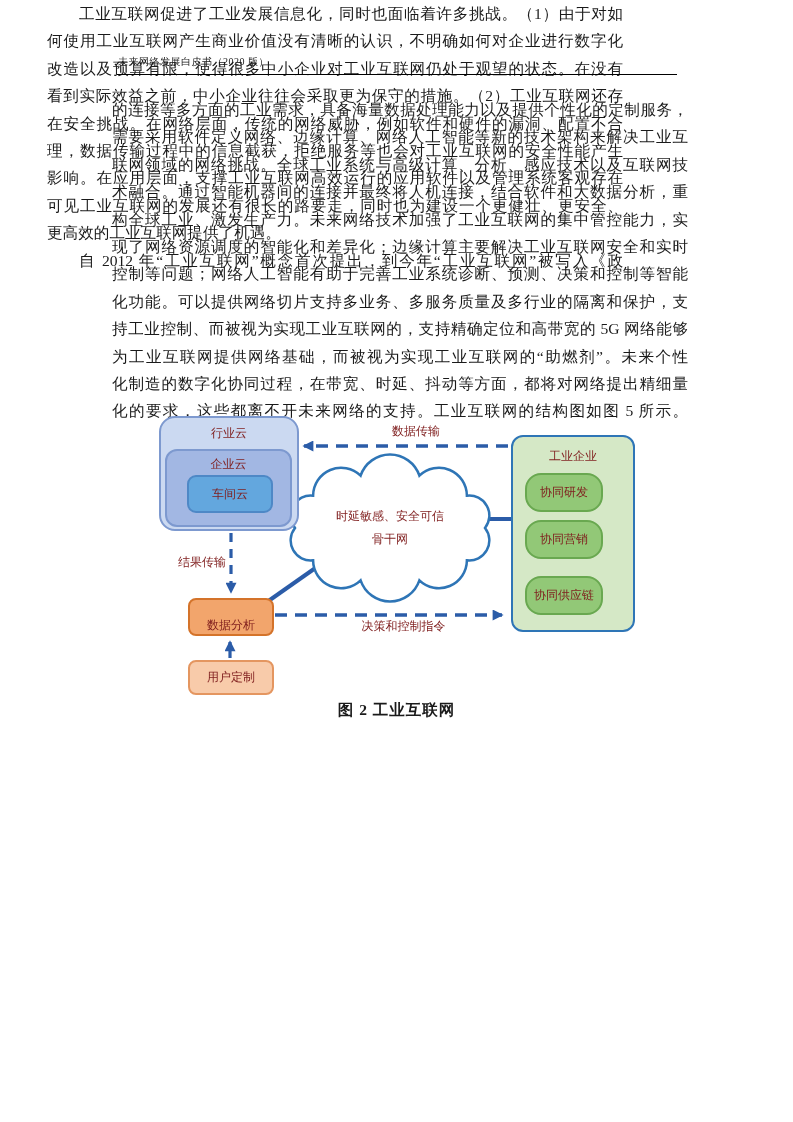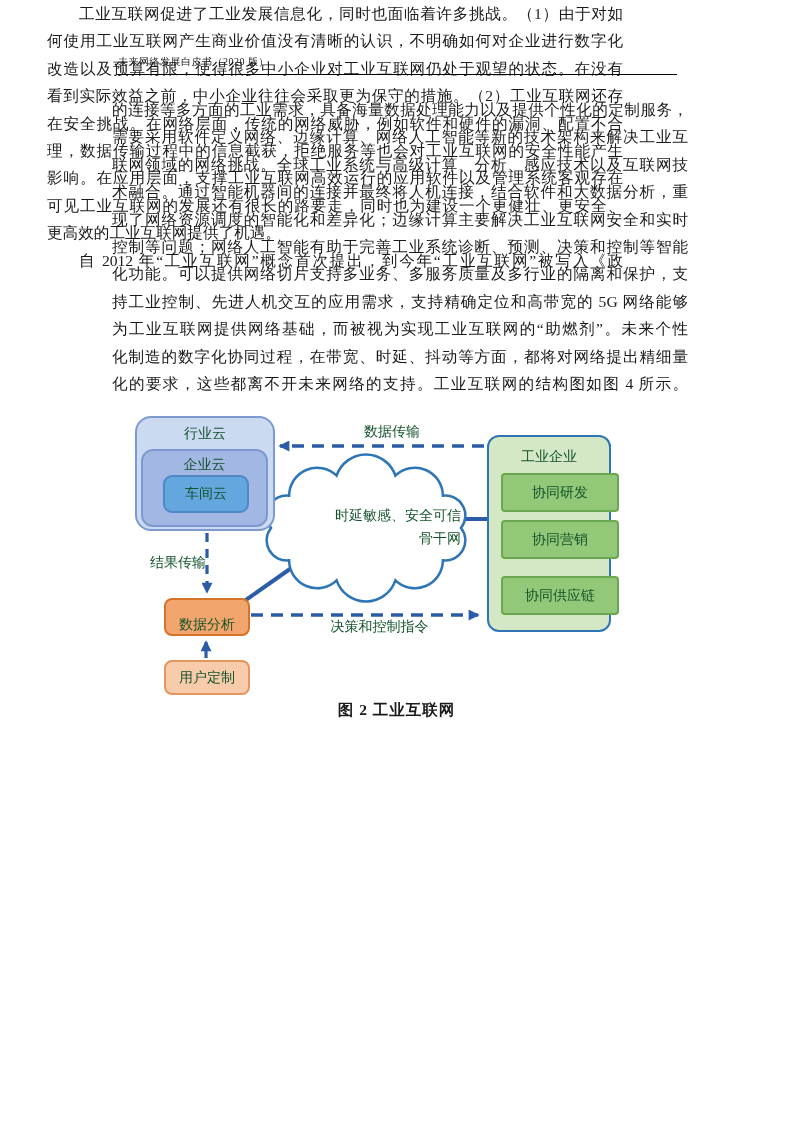--- a/index.html
+++ b/index.html
@@ -22,51 +22,51 @@
     position:absolute;left:112px;width:576px;
     font-size:15.6px;line-height:27.4px;
   }
   .para .line{text-align:justify;text-align-last:justify;white-space:nowrap;}
   .para.no-justify-last .line:last-child{text-align-last:left;}
   .para.indent-first .line:first-child{text-indent:2.05em;}
   #para1{top:96px;}
   #para23{top:725px;padding-left:47px;}
   
   .figure{
-    position:absolute;left:112px;top:413px;width:560px;height:292px;
-    font-family:"Liberation Sans","DejaVu Sans",sans-serif;font-size:14px;color:#14532d;
+    position:absolute;left:136px;top:413px;width:560px;height:292px;
+    font-family:"Liberation Sans","DejaVu Sans",sans-serif;font-size:12px;color:#7f1d1d;
   }
   .figure svg{position:absolute;left:0;top:0;z-index:1;}
   .fnode{position:absolute;z-index:2;box-sizing:border-box;text-align:center;}
   .fbox-industry{left:23px;top:3px;width:140px;height:115px;border-radius:16px;
     background:var(--industry-fill,#CBD9F1);border:2px solid var(--industry-border,#7D99CF);padding-top:7px;}
   .fbox-enterprise{left:29px;top:36px;width:127px;height:78px;border-radius:12px;
     background:var(--enterprise-fill,#A2B7E3);border:2px solid var(--industry-border,#7D99CF);padding-top:5px;}
   .fbox-workshop{left:51px;top:62px;width:86px;height:38px;border-radius:9px;
     background:var(--workshop-fill,#63A7DE);border:2px solid var(--workshop-border,#4E88C6);
     display:flex;align-items:center;justify-content:center;}
   .fbox-green{left:375px;top:22px;width:124px;height:197px;border-radius:12px;
     background:var(--green-fill,#D5E8C6);border:2px solid var(--green-border,#2E75B6);padding-top:11px;}
-  .fbox-green-inner{width:118px;height:39px;border-radius:4px;left:389px;
+  .fbox-green-inner{width:78px;height:39px;border-radius:16px;left:389px;
     background:var(--green-inner-fill,#92C877);border:2px solid var(--green-inner-border,#69A850);
     display:flex;align-items:center;justify-content:center;}
   .fbox-rd{top:60px;} .fbox-mk{top:107px;} .fbox-sp{top:163px;}
   .fbox-analysis{left:52px;top:185px;width:86px;height:38px;border-radius:8px;
     background:var(--analysis-fill,#F2A56C);border:2px solid var(--analysis-border,#D4732A);
     display:flex;align-items:flex-end;justify-content:center;}
   .fbox-custom{left:52px;top:247px;width:86px;height:35px;border-radius:8px;
     background:var(--custom-fill,#F8CBAA);border:2px solid var(--custom-border,#E49660);
     display:flex;align-items:center;justify-content:center;}
   .flabel{position:absolute;z-index:3;text-align:center;}
   .flabel-data{left:210px;top:10px;width:140px;}
   .flabel-result{left:20px;top:141px;width:76px;margin-left:8px;}
   .flabel-decision{left:190px;top:205px;width:155px;}
   .cloud-text{
     position:absolute;z-index:2;left:159px;top:92px;width:190px;
-    text-align:right;line-height:23px;font-family:Liberation Mono, monospace;
+    text-align:center;line-height:23px;
   }
   .fig-caption{
     position:absolute;left:0;top:700px;width:793px;text-align:center;
     font-size:15.5px;font-weight:bold;letter-spacing:1px;
   }
   .page-num{
     position:absolute;left:0;top:1024px;width:793px;text-align:center;
     font-size:13px;
   }
 </style>
@@ -76,27 +76,28 @@
 <div class="page">
 
   <div class="hdr-title">未来网络发展白皮书（2020 版）</div>
   <div class="hdr-rule"></div>
 
   <div id="para1" class="para">
       <div class="line">的连接等多方面的工业需求，具备海量数据处理能力以及提供个性化的定制服务，</div>
       <div class="line">需要采用软件定义网络、边缘计算、网络人工智能等新的技术架构来解决工业互</div>
       <div class="line">联网领域的网络挑战。全球工业系统与高级计算、分析、感应技术以及互联网技</div>
       <div class="line">术融合。通过智能机器间的连接并最终将人机连接，结合软件和大数据分析，重</div>
+      <div class="line">构全球工业、激发生产力。未来网络技术加强了工业互联网的集中管控能力，实</div>
       <div class="line">现了网络资源调度的智能化和差异化；边缘计算主要解决工业互联网安全和实时</div>
       <div class="line">控制等问题；网络人工智能有助于完善工业系统诊断、预测、决策和控制等智能</div>
       <div class="line">化功能。可以提供网络切片支持多业务、多服务质量及多行业的隔离和保护，支</div>
-      <div class="line">持工业控制、先进人机交互的应用需求，支持精确定位和高带宽的 5G 网络能够</div>
+      <div class="line">持工业控制、而被视为实现工业互联网的，支持精确定位和高带宽的 5G 网络能够</div>
       <div class="line">为工业互联网提供网络基础，而被视为实现工业互联网的“助燃剂”。未来个性</div>
       <div class="line">化制造的数字化协同过程，在带宽、时延、抖动等方面，都将对网络提出精细量</div>
-      <div class="line">化的要求，这些都离不开未来网络的支持。工业互联网的结构图如图 4 所示。</div>
+      <div class="line">化的要求，这些都离不开未来网络的支持。工业互联网的结构图如图 5 所示。</div>
     </div>
 
   <div class="figure">
     <svg width="560" height="292" viewBox="0 0 560 292">
       <defs>
         <marker id="arr" viewBox="0 0 10 10" refX="8.5" refY="5" markerUnits="userSpaceOnUse" markerWidth="13" markerHeight="11" orient="auto">
           <path d="M0,0 L10,5 L0,10 Z" fill="#2B5CA8"></path>
         </marker>
       </defs>
 

